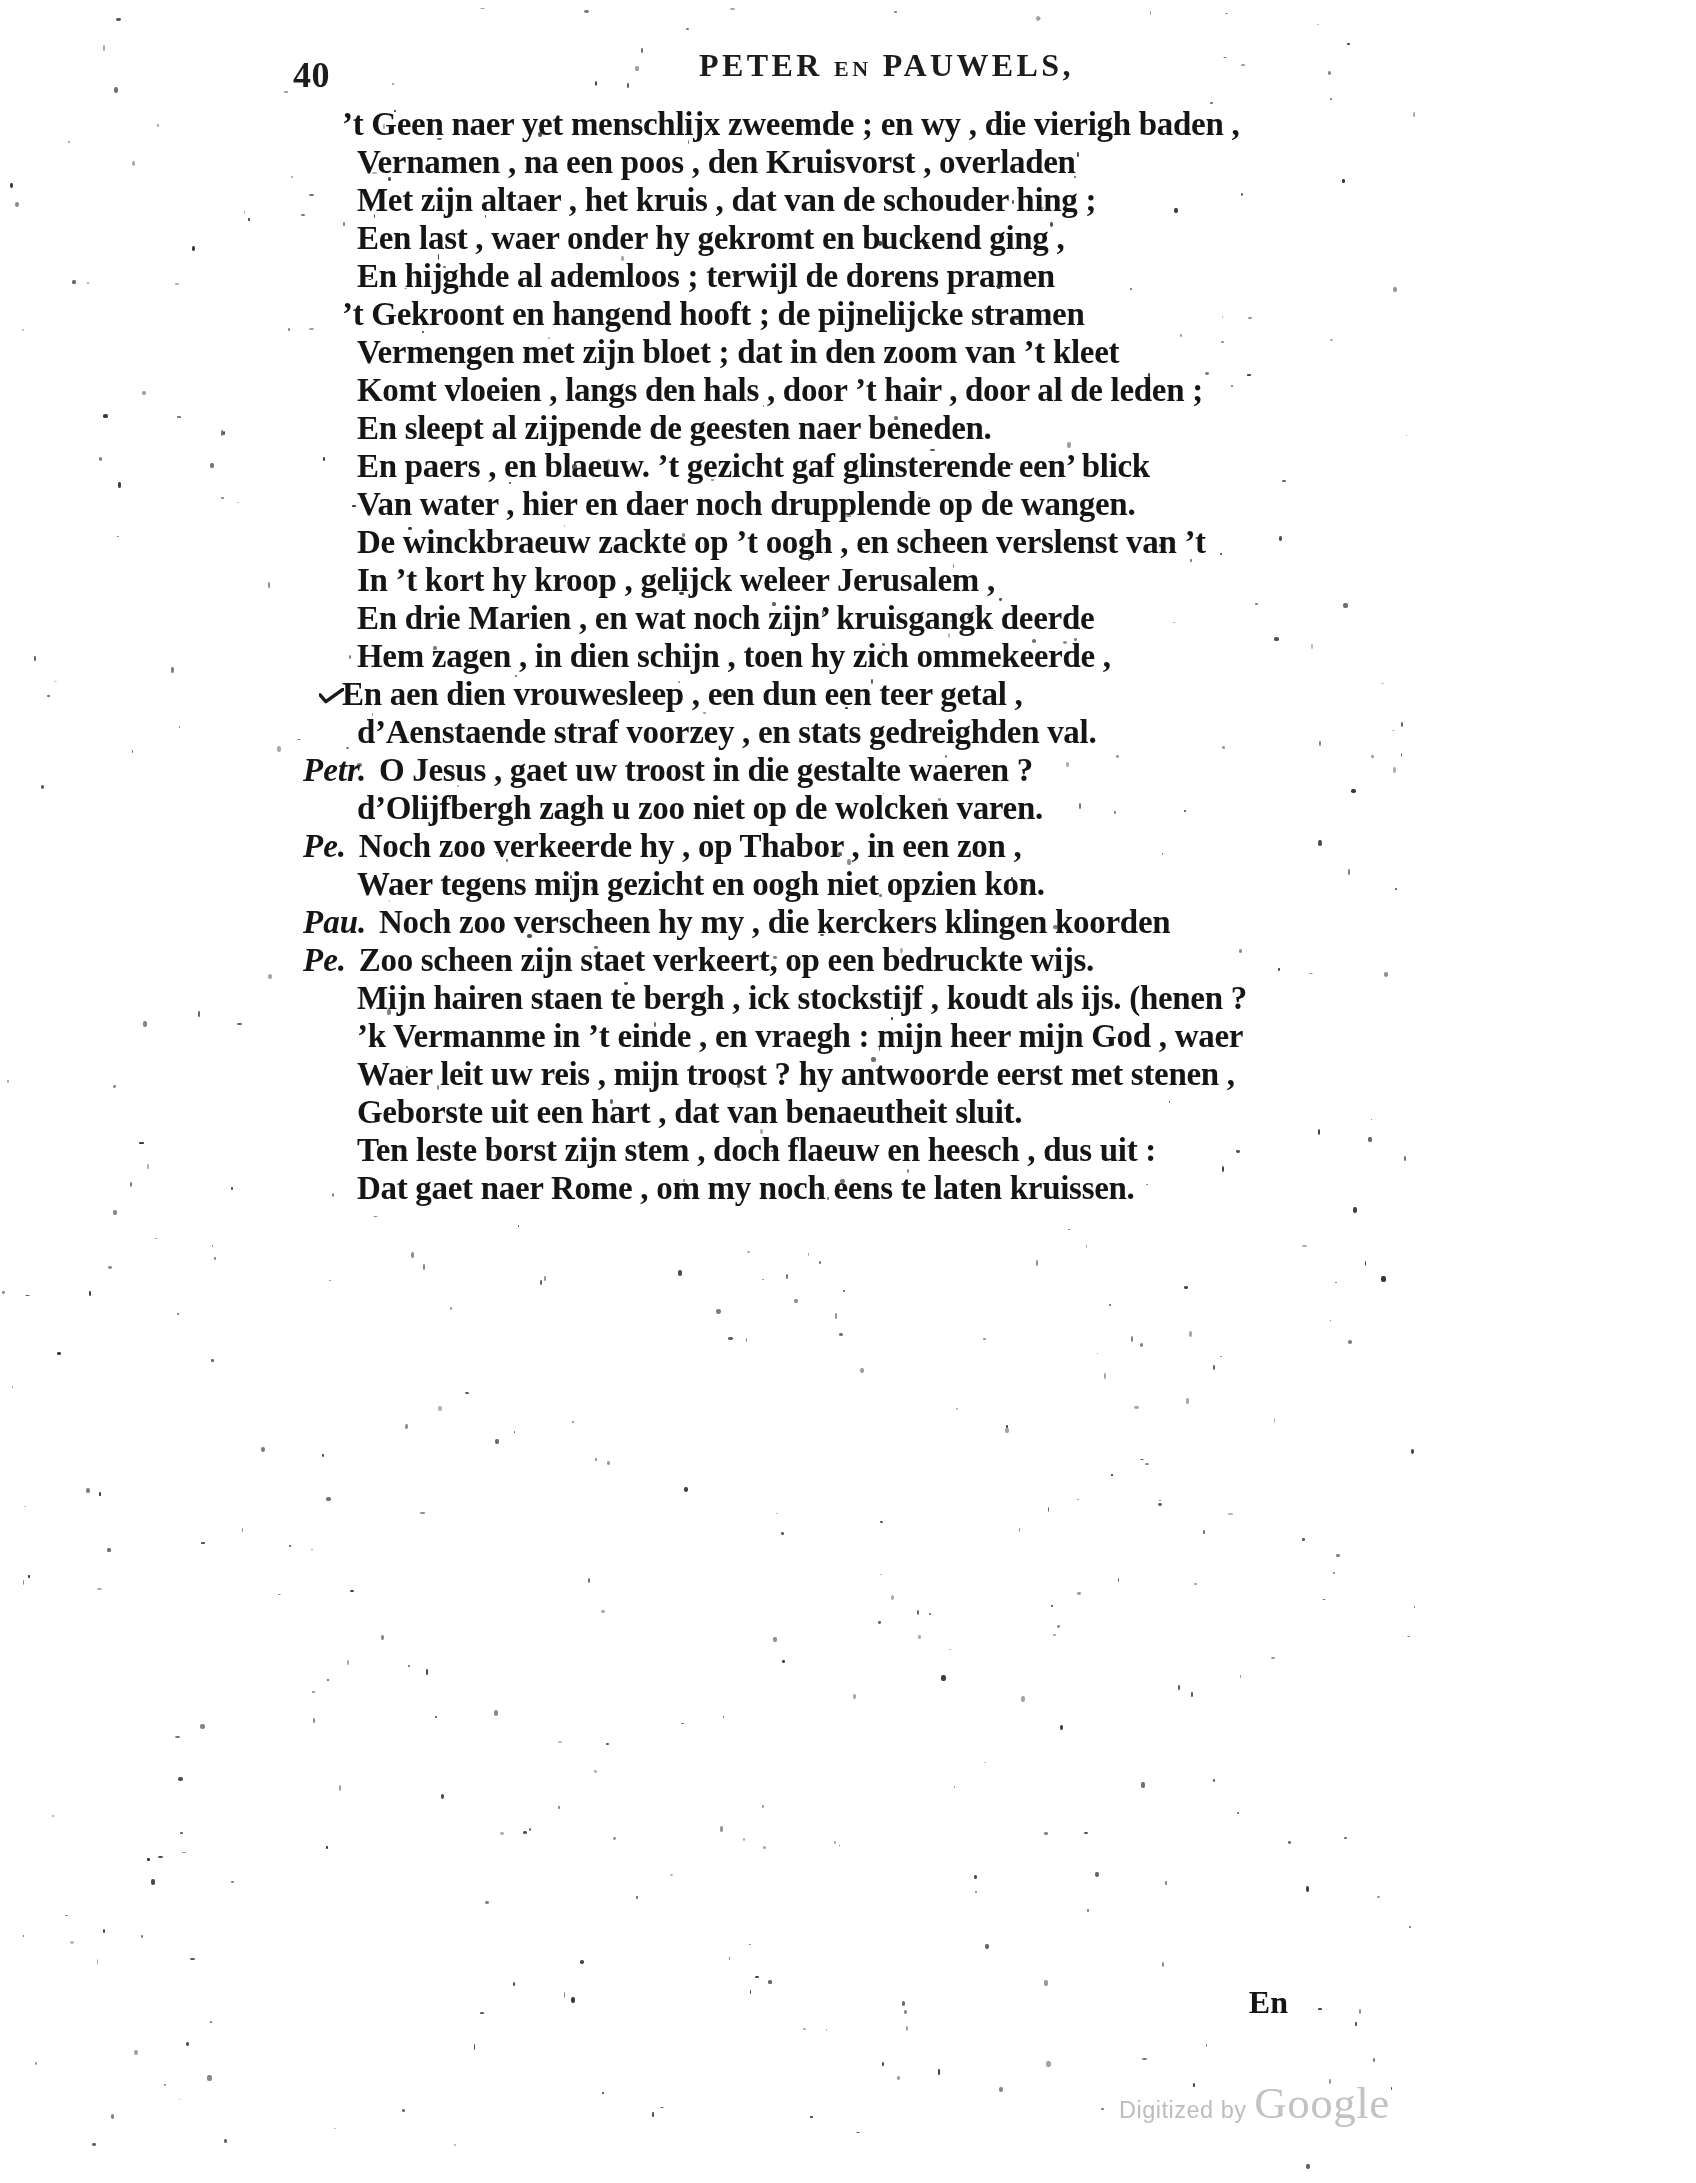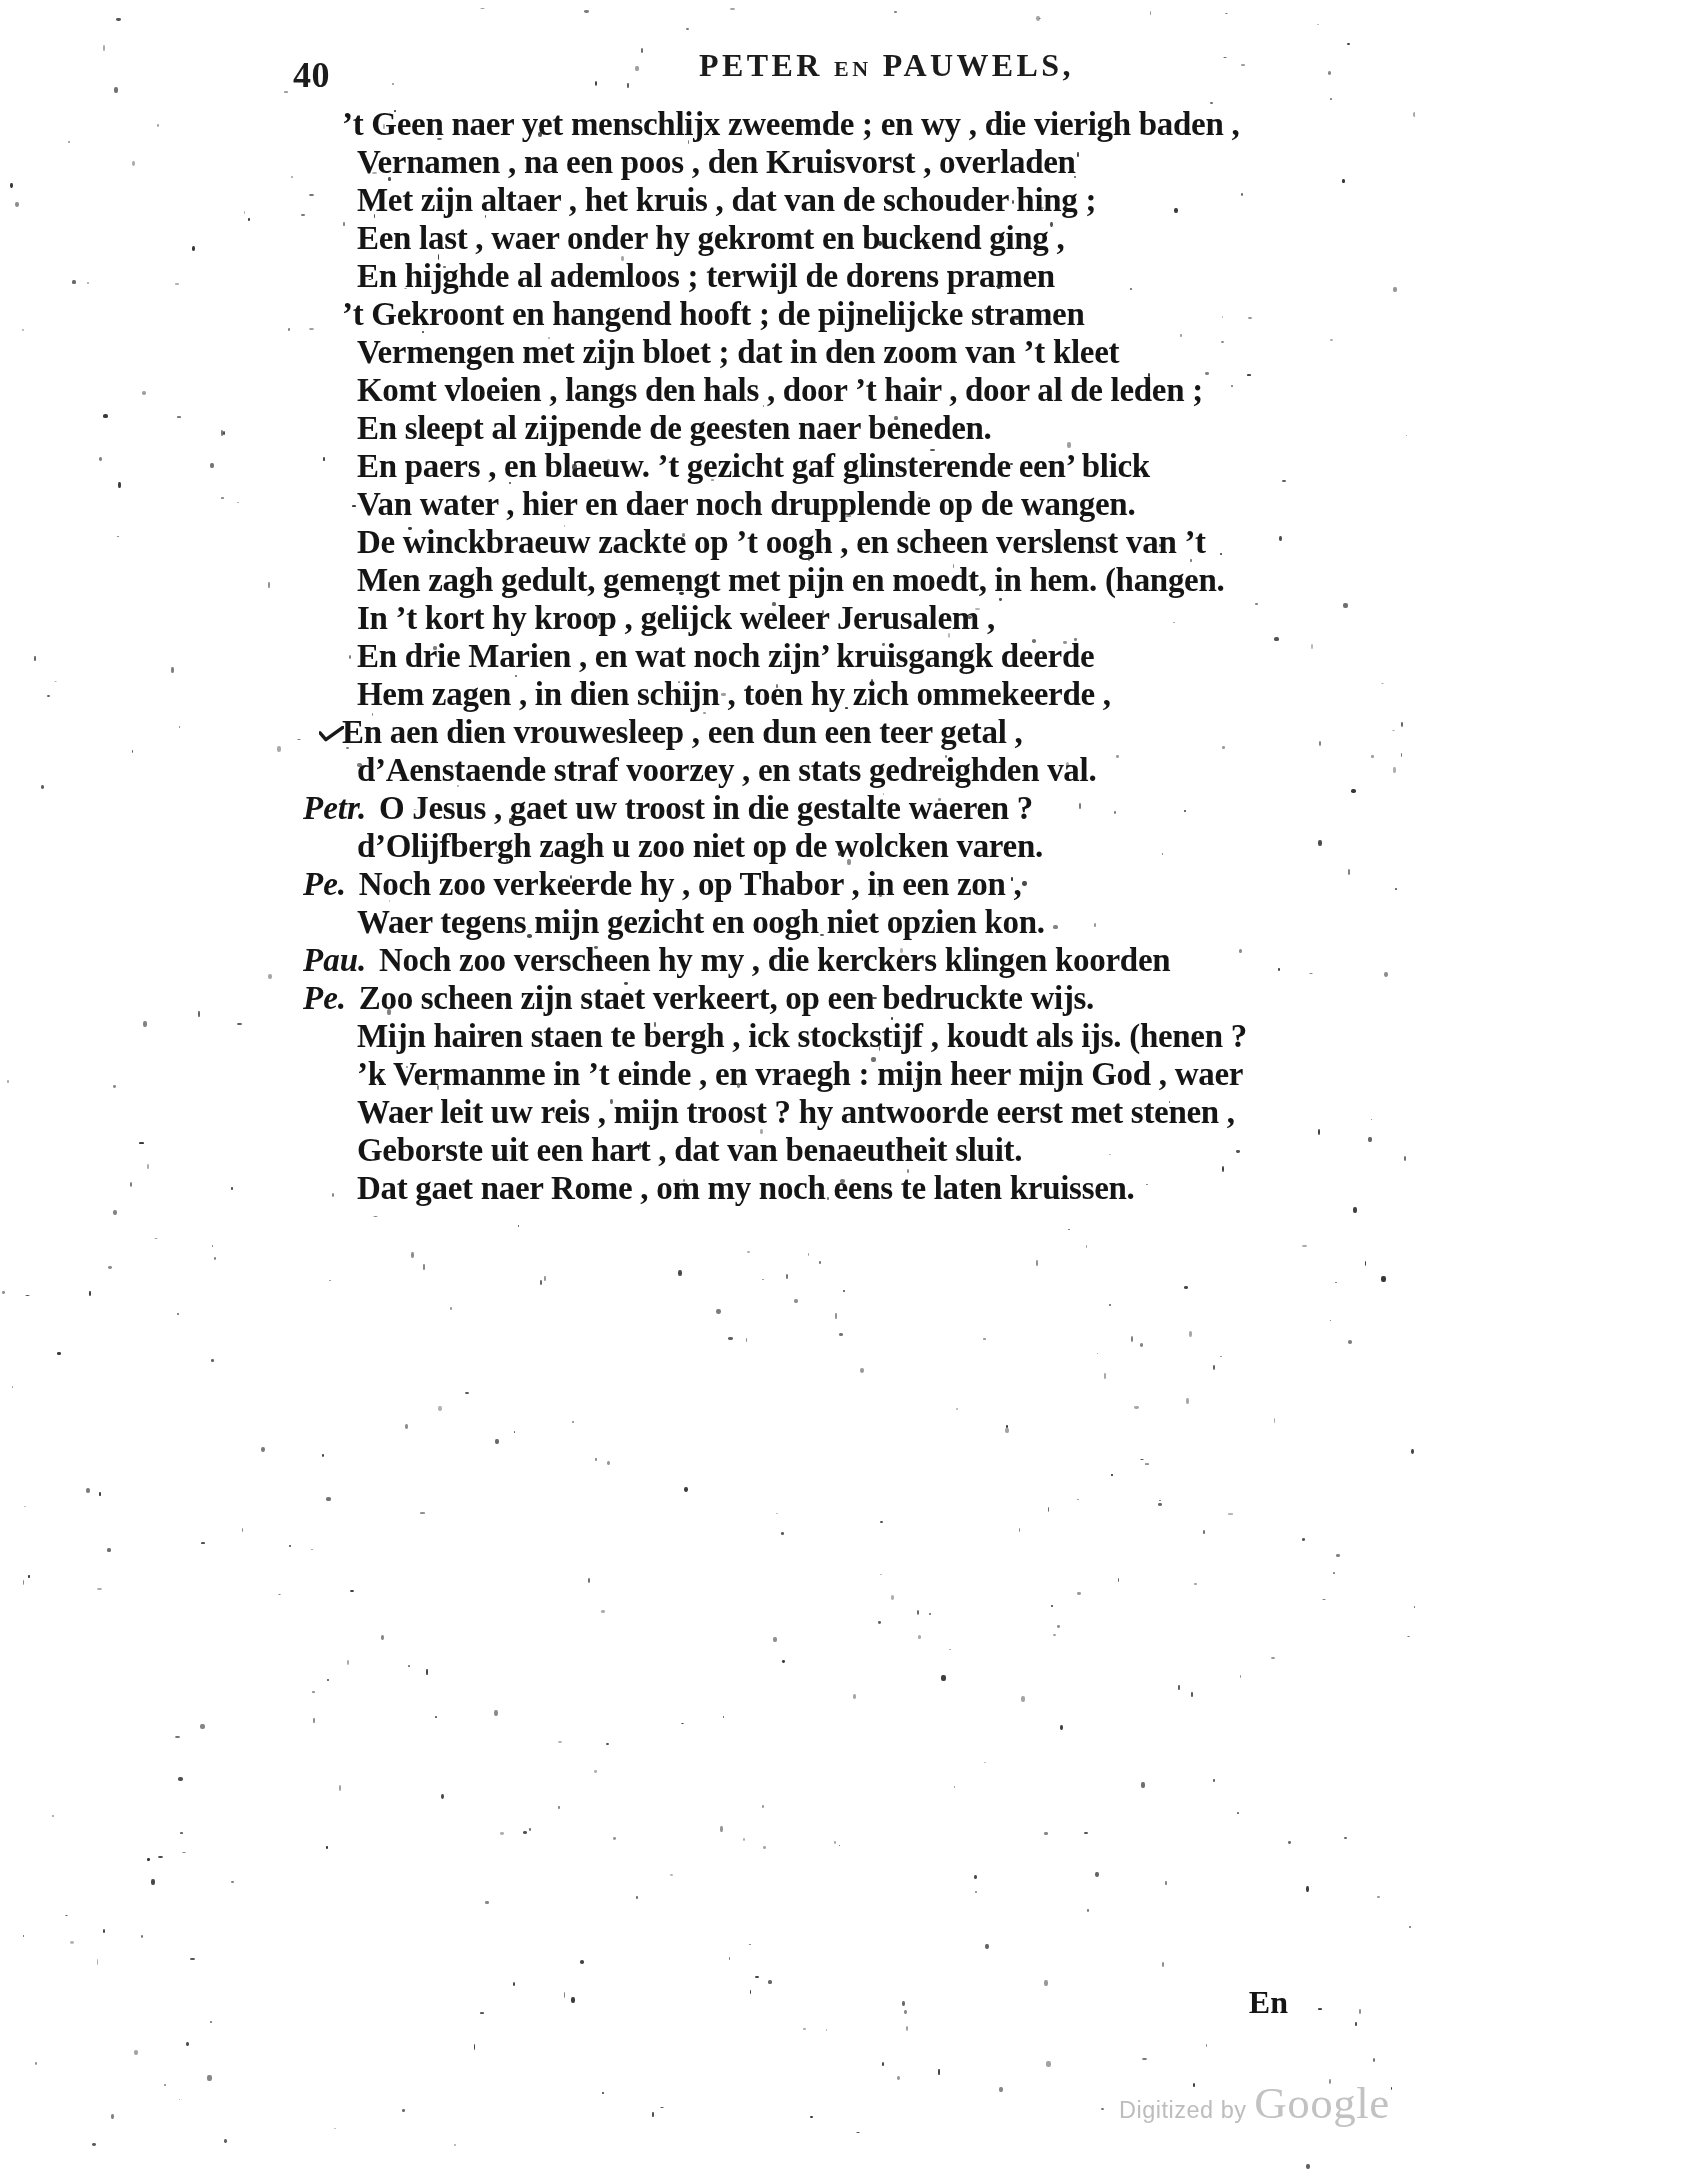--- a/index.html
+++ b/index.html
@@ -163,40 +163,40 @@
       <div class="vline indent"><span>Met zijn altaer ,  het kruis ,  dat van de schouder hing ;</span></div>
       <div class="vline indent"><span>Een last ,  waer onder hy gekromt en buckend ging ,</span></div>
       <div class="vline indent"><span>En hijghde al ademloos ;  terwijl de dorens pramen</span></div>
       <div class="vline flush"><span>’t Gekroont en hangend hooft ;  de pijnelijcke stramen</span></div>
       <div class="vline indent"><span>Vermengen met zijn bloet ;  dat in den zoom van ’t kleet</span></div>
       <div class="vline indent"><span>Komt vloeien , langs den hals ,  door ’t hair ,  door al de leden ;</span></div>
       <div class="vline indent"><span>En sleept al zijpende de geesten naer beneden.</span></div>
       <div class="vline indent"><span>En paers ,  en blaeuw.  ’t gezicht gaf glinsterende een’ blick</span></div>
       <div class="vline indent"><span>Van water ,  hier en daer noch drupplende op de wangen.</span></div>
       <div class="vline indent"><span>De winckbraeuw zackte op ’t oogh , en scheen verslenst van ’t</span></div>
-      <div class="vline indent"><span>Men zagh gedult, gemengt met pijn en moedt, in hem.  (hangen.</span></div>
       <div class="vline indent"><span>In ’t kort hy kroop ,  gelijck weleer Jerusalem ,</span></div>
       <div class="vline indent"><span>En drie Marien ,  en wat noch zijn’ kruisgangk deerde</span></div>
       <div class="vline indent"><span>Hem zagen ,  in dien schijn ,  toen hy zich ommekeerde ,</span></div>
       <div class="vline flush"><span class="tick">
           <svg width="25.4" height="16.6" viewBox="0 0 52 34">
             <path d="M2 14 L14 28 L50 2" stroke="#1a1a1a" stroke-width="7" fill="none" stroke-linecap="round" stroke-linejoin="round"></path>
           </svg>
         </span><span>En aen dien vrouwesleep ,  een dun een teer getal ,</span></div>
       <div class="vline indent"><span>d’Aenstaende straf voorzey ,  en stats gedreighden val.</span></div>
       <div class="vline speaker"><span class="spk">Petr.</span><span>O Jesus ,  gaet uw troost in die gestalte waeren ?</span></div>
       <div class="vline indent"><span>d’Olijfbergh zagh u zoo niet op de wolcken varen.</span></div>
       <div class="vline speaker"><span class="spk">Pe.</span><span>Noch zoo verkeerde hy ,  op Thabor ,  in een zon ,</span></div>
       <div class="vline indent"><span>Waer tegens mijn gezicht en oogh niet opzien kon.</span></div>
       <div class="vline speaker"><span class="spk">Pau.</span><span>Noch zoo verscheen hy my , die kerckers klingen koorden</span></div>
       <div class="vline speaker"><span class="spk">Pe.</span><span>Zoo scheen zijn staet verkeert, op een bedruckte wijs.</span></div>
       <div class="vline indent"><span>Mijn hairen staen te bergh ,  ick stockstijf ,  koudt als ijs.  (henen ?</span></div>
       <div class="vline indent"><span>’k Vermanme in ’t einde ,  en vraegh :  mijn heer mijn God , waer</span></div>
       <div class="vline indent"><span>Waer leit uw reis , mijn troost ? hy antwoorde eerst met stenen ,</span></div>
       <div class="vline indent"><span>Geborste uit een hart ,  dat van benaeutheit sluit.</span></div>
+      <div class="vline indent"><span>Ten leste borst zijn stem ,  doch flaeuw en heesch ,  dus uit :</span></div>
       <div class="vline indent"><span>Dat gaet naer Rome ,  om my noch eens te laten kruissen.</span></div>
     </div>
 
   <div id="catchword">En</div>
 
   <div id="watermark">
     <span class="wm-small">Digitized by</span><span class="wm-brand">Google</span>
   </div>
 
   <div class="speckles">

